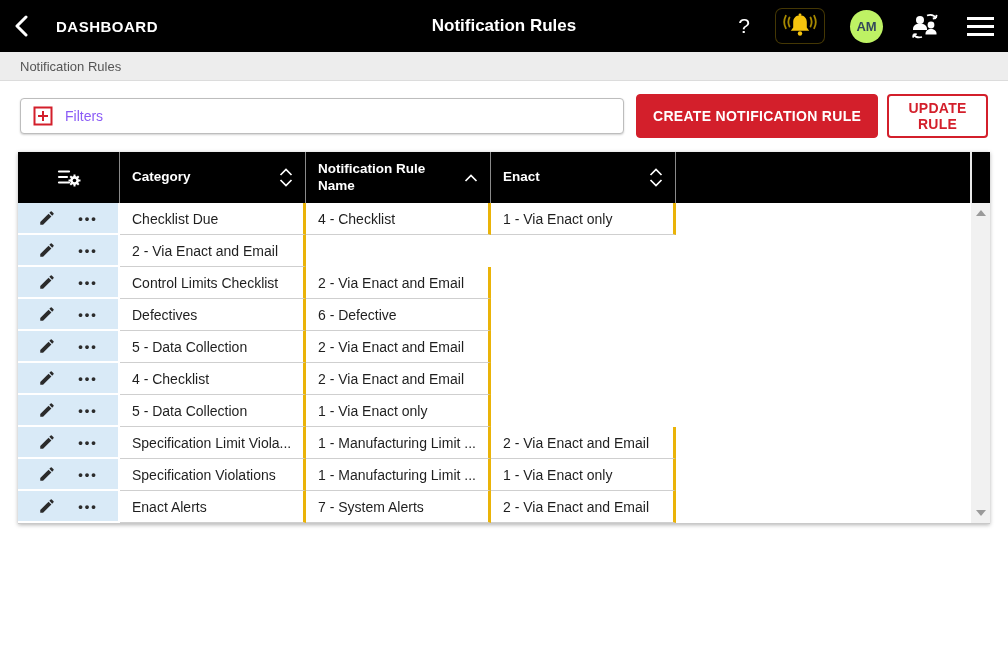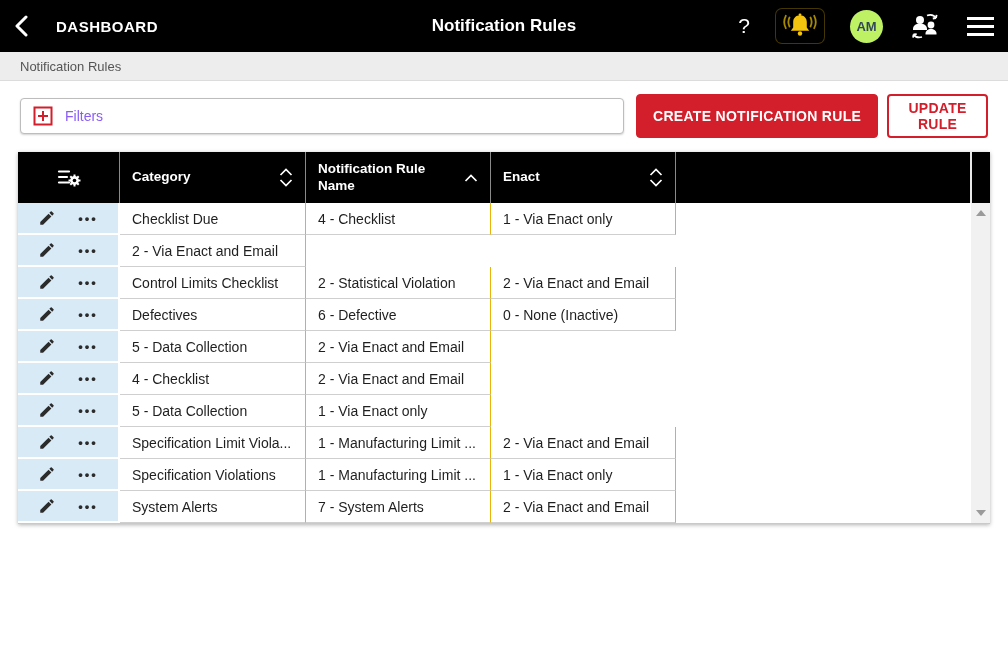--- a/index.html
+++ b/index.html
@@ -56,21 +56,21 @@
   .th.actions-th { justify-content:center; padding:0; }
   .th.gutter-th { border-right:none; border-left:1px solid #e8e8e8; padding:0; }
   .th.filler-th { border-right:1px solid #e8e8e8; }
   .th-label { flex:1; }
   .sort { display:flex; flex-direction:column; gap:3px; align-items:center; }
 
   .tbody { display:flex; }
   .rows { flex:1; }
   .trow { display:grid; grid-template-columns:102px 186px 185px 185px 1fr; height:32px; }
   .cell { display:flex; align-items:center; padding:0 12px; font-size:14px;
-    color:#1f1f1f; border-right:1px solid #eab308; border-bottom:1px solid #cfcfcf;
+    color:#1f1f1f; border-right:3px solid #eab308; border-bottom:1px solid #cfcfcf;
     white-space:nowrap; overflow:hidden; }
   .cell.actions { background:#d9eaf7; border-right:2px solid #fff;
     border-bottom:2px solid #fff; justify-content:center; gap:22px; padding:0; }
   .cell.filler { border-right:none; border-bottom:none; }
   .row-btn { background:none; border:none; cursor:pointer; display:flex;
     align-items:center; padding:0; }
   .dots { font-size:13px; font-weight:bold; color:#2b2b2b; letter-spacing:2px; line-height:1; }
 
   
   .vscroll { flex:0 0 19px; background:#f1f1f1; position:relative; cursor:pointer; }
@@ -252,40 +252,38 @@
         <svg width="18" height="18" viewBox="0 0 24 24">
           <path d="M3 17.25V21h3.75L17.81 9.94l-3.75-3.75L3 17.25z" fill="#2b2b2b"></path>
           <path d="M20.71 7.04a1 1 0 0 0 0-1.41l-2.34-2.34a1 1 0 0 0-1.41 0l-1.83 1.83 3.75 3.75 1.83-1.83z" fill="#2b2b2b"></path>
         </svg>
       </button>
       <button class="row-btn">
         <span class="dots">•••</span>
       </button>
     </div>
     <div class="cell">Control Limits Checklist</div>
-    <div class="cell">2 - Statistical Violation</div>
     <div class="cell">2 - Via Enact and Email</div>
     <div class="cell filler"></div>
   </div>
 
   <div class="trow">
     <div class="cell actions">
       <button class="row-btn">
         <svg width="18" height="18" viewBox="0 0 24 24">
           <path d="M3 17.25V21h3.75L17.81 9.94l-3.75-3.75L3 17.25z" fill="#2b2b2b"></path>
           <path d="M20.71 7.04a1 1 0 0 0 0-1.41l-2.34-2.34a1 1 0 0 0-1.41 0l-1.83 1.83 3.75 3.75 1.83-1.83z" fill="#2b2b2b"></path>
         </svg>
       </button>
       <button class="row-btn">
         <span class="dots">•••</span>
       </button>
     </div>
     <div class="cell">Defectives</div>
     <div class="cell">6 - Defective</div>
-    <div class="cell">0 - None (Inactive)</div>
     <div class="cell filler"></div>
   </div>
 
   <div class="trow">
     <div class="cell actions">
       <button class="row-btn">
         <svg width="18" height="18" viewBox="0 0 24 24">
           <path d="M3 17.25V21h3.75L17.81 9.94l-3.75-3.75L3 17.25z" fill="#2b2b2b"></path>
           <path d="M20.71 7.04a1 1 0 0 0 0-1.41l-2.34-2.34a1 1 0 0 0-1.41 0l-1.83 1.83 3.75 3.75 1.83-1.83z" fill="#2b2b2b"></path>
         </svg>
@@ -374,21 +372,21 @@
       <button class="row-btn">
         <svg width="18" height="18" viewBox="0 0 24 24">
           <path d="M3 17.25V21h3.75L17.81 9.94l-3.75-3.75L3 17.25z" fill="#2b2b2b"></path>
           <path d="M20.71 7.04a1 1 0 0 0 0-1.41l-2.34-2.34a1 1 0 0 0-1.41 0l-1.83 1.83 3.75 3.75 1.83-1.83z" fill="#2b2b2b"></path>
         </svg>
       </button>
       <button class="row-btn">
         <span class="dots">•••</span>
       </button>
     </div>
-    <div class="cell">System Alerts</div>
+    <div class="cell">Enact Alerts</div>
     <div class="cell">7 - System Alerts</div>
     <div class="cell">2 - Via Enact and Email</div>
     <div class="cell filler"></div>
   </div>
 </div>
     <div class="vscroll">
       <div class="varrow up">
           <div class="tri-up"></div>
         </div>
       <div class="varrow down">

